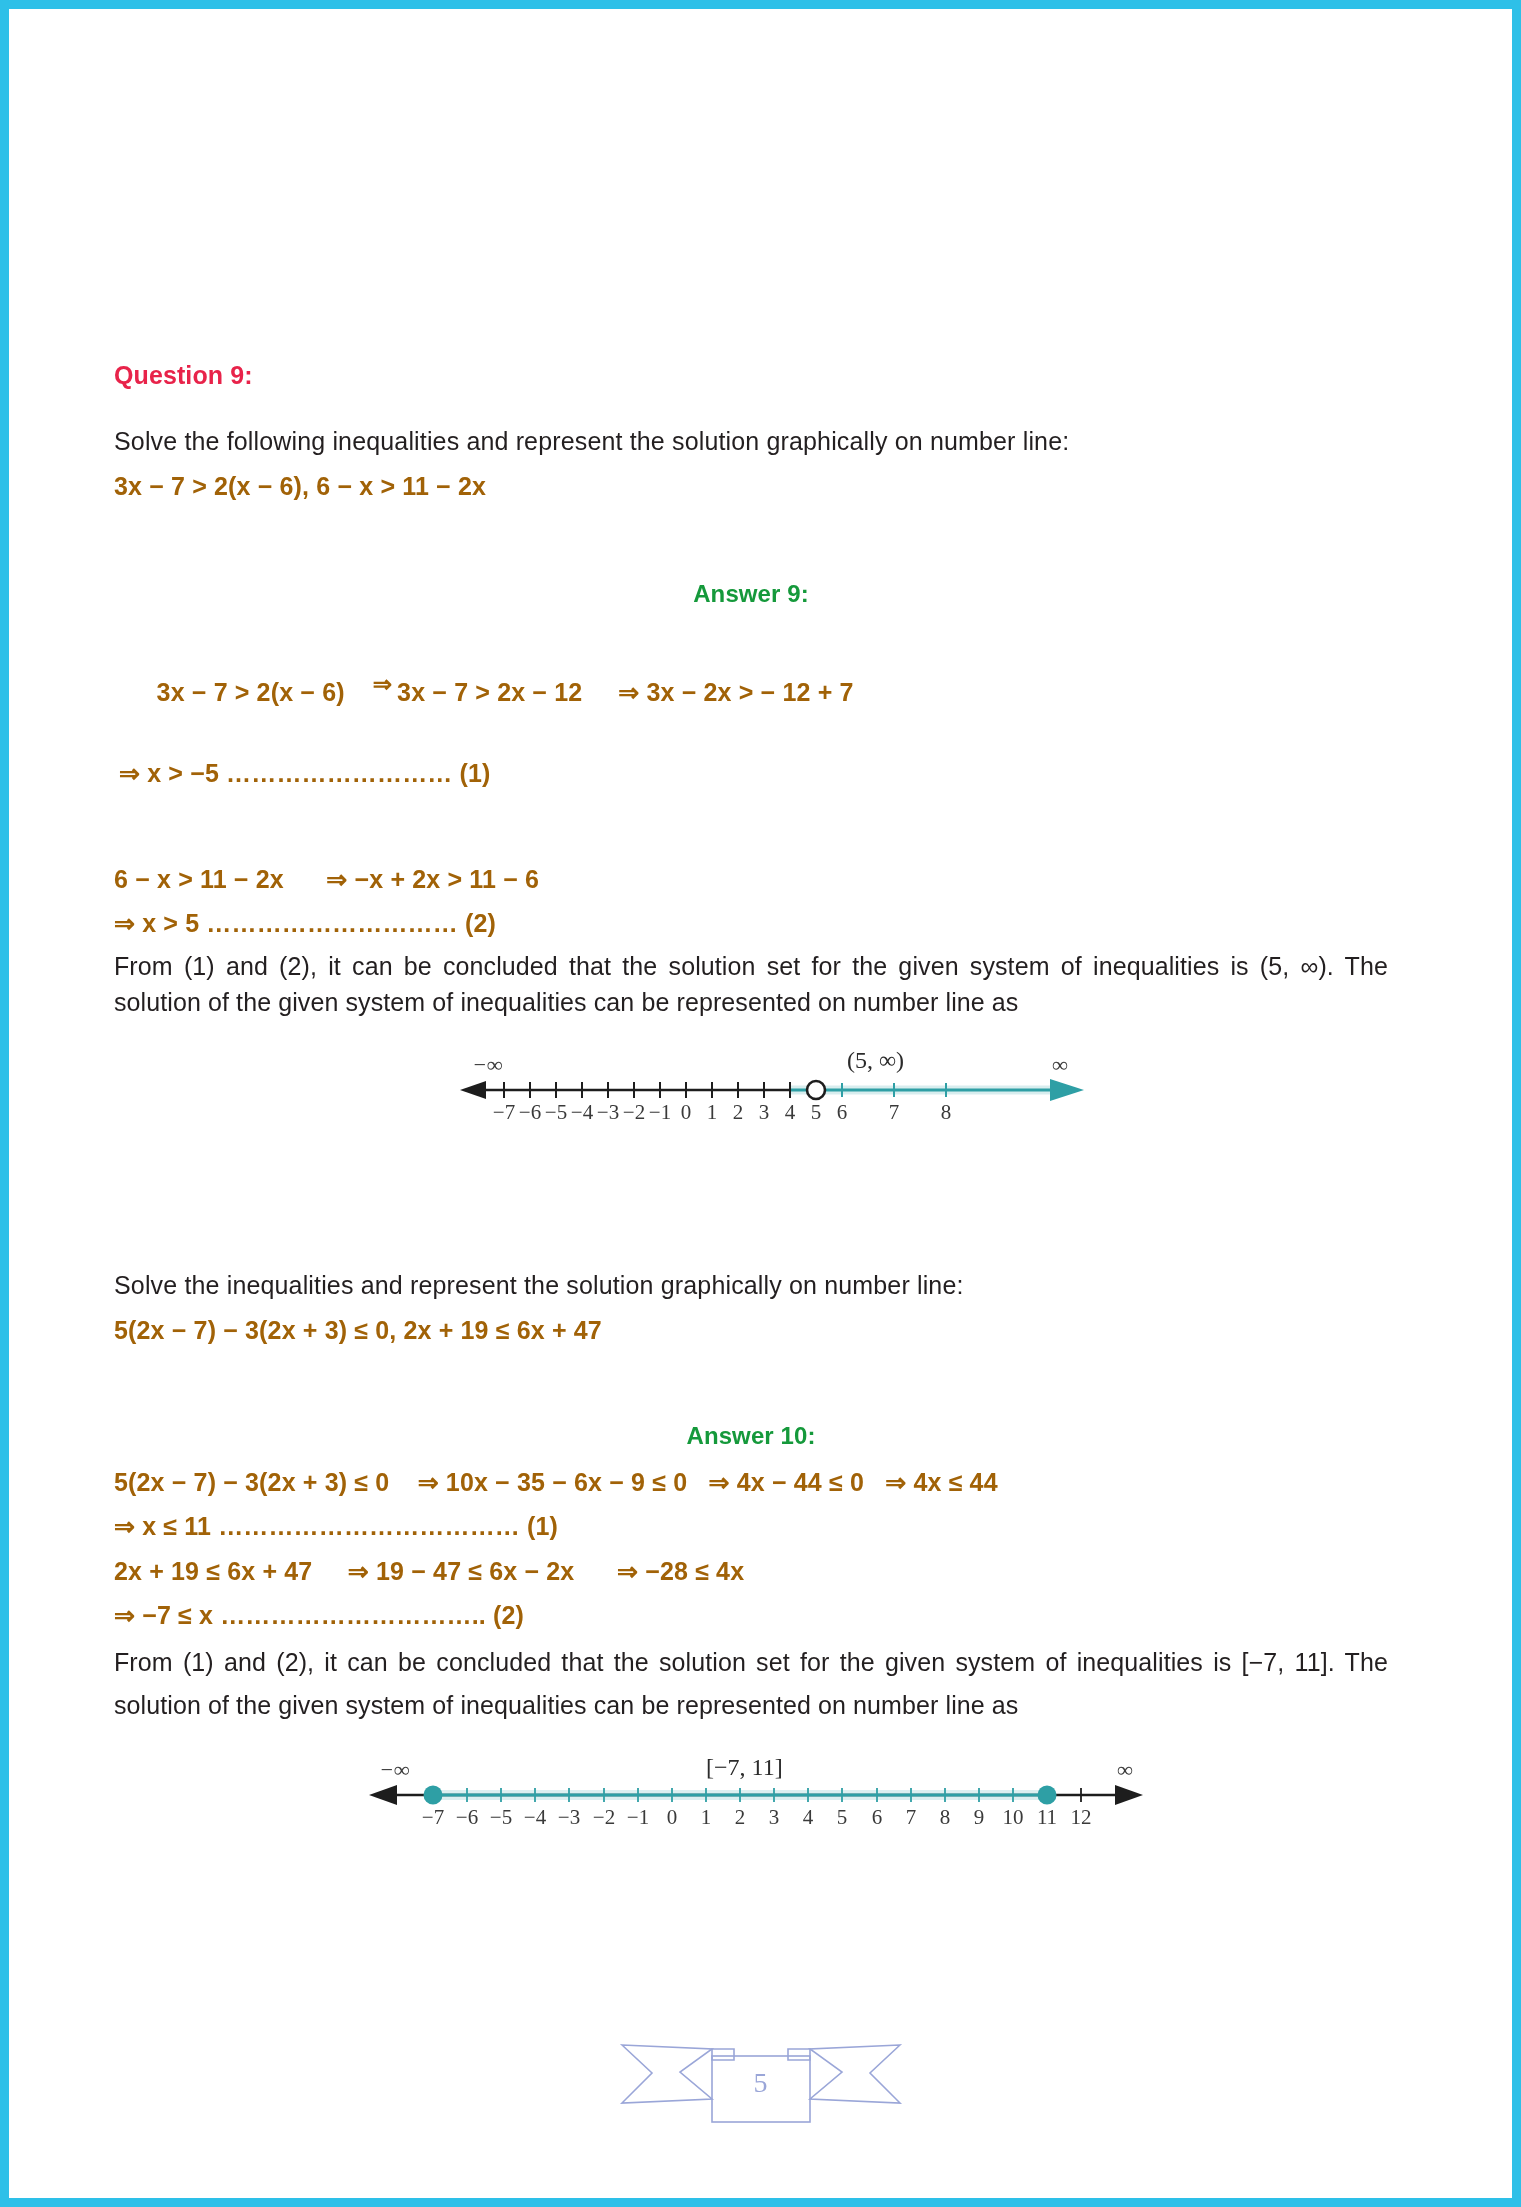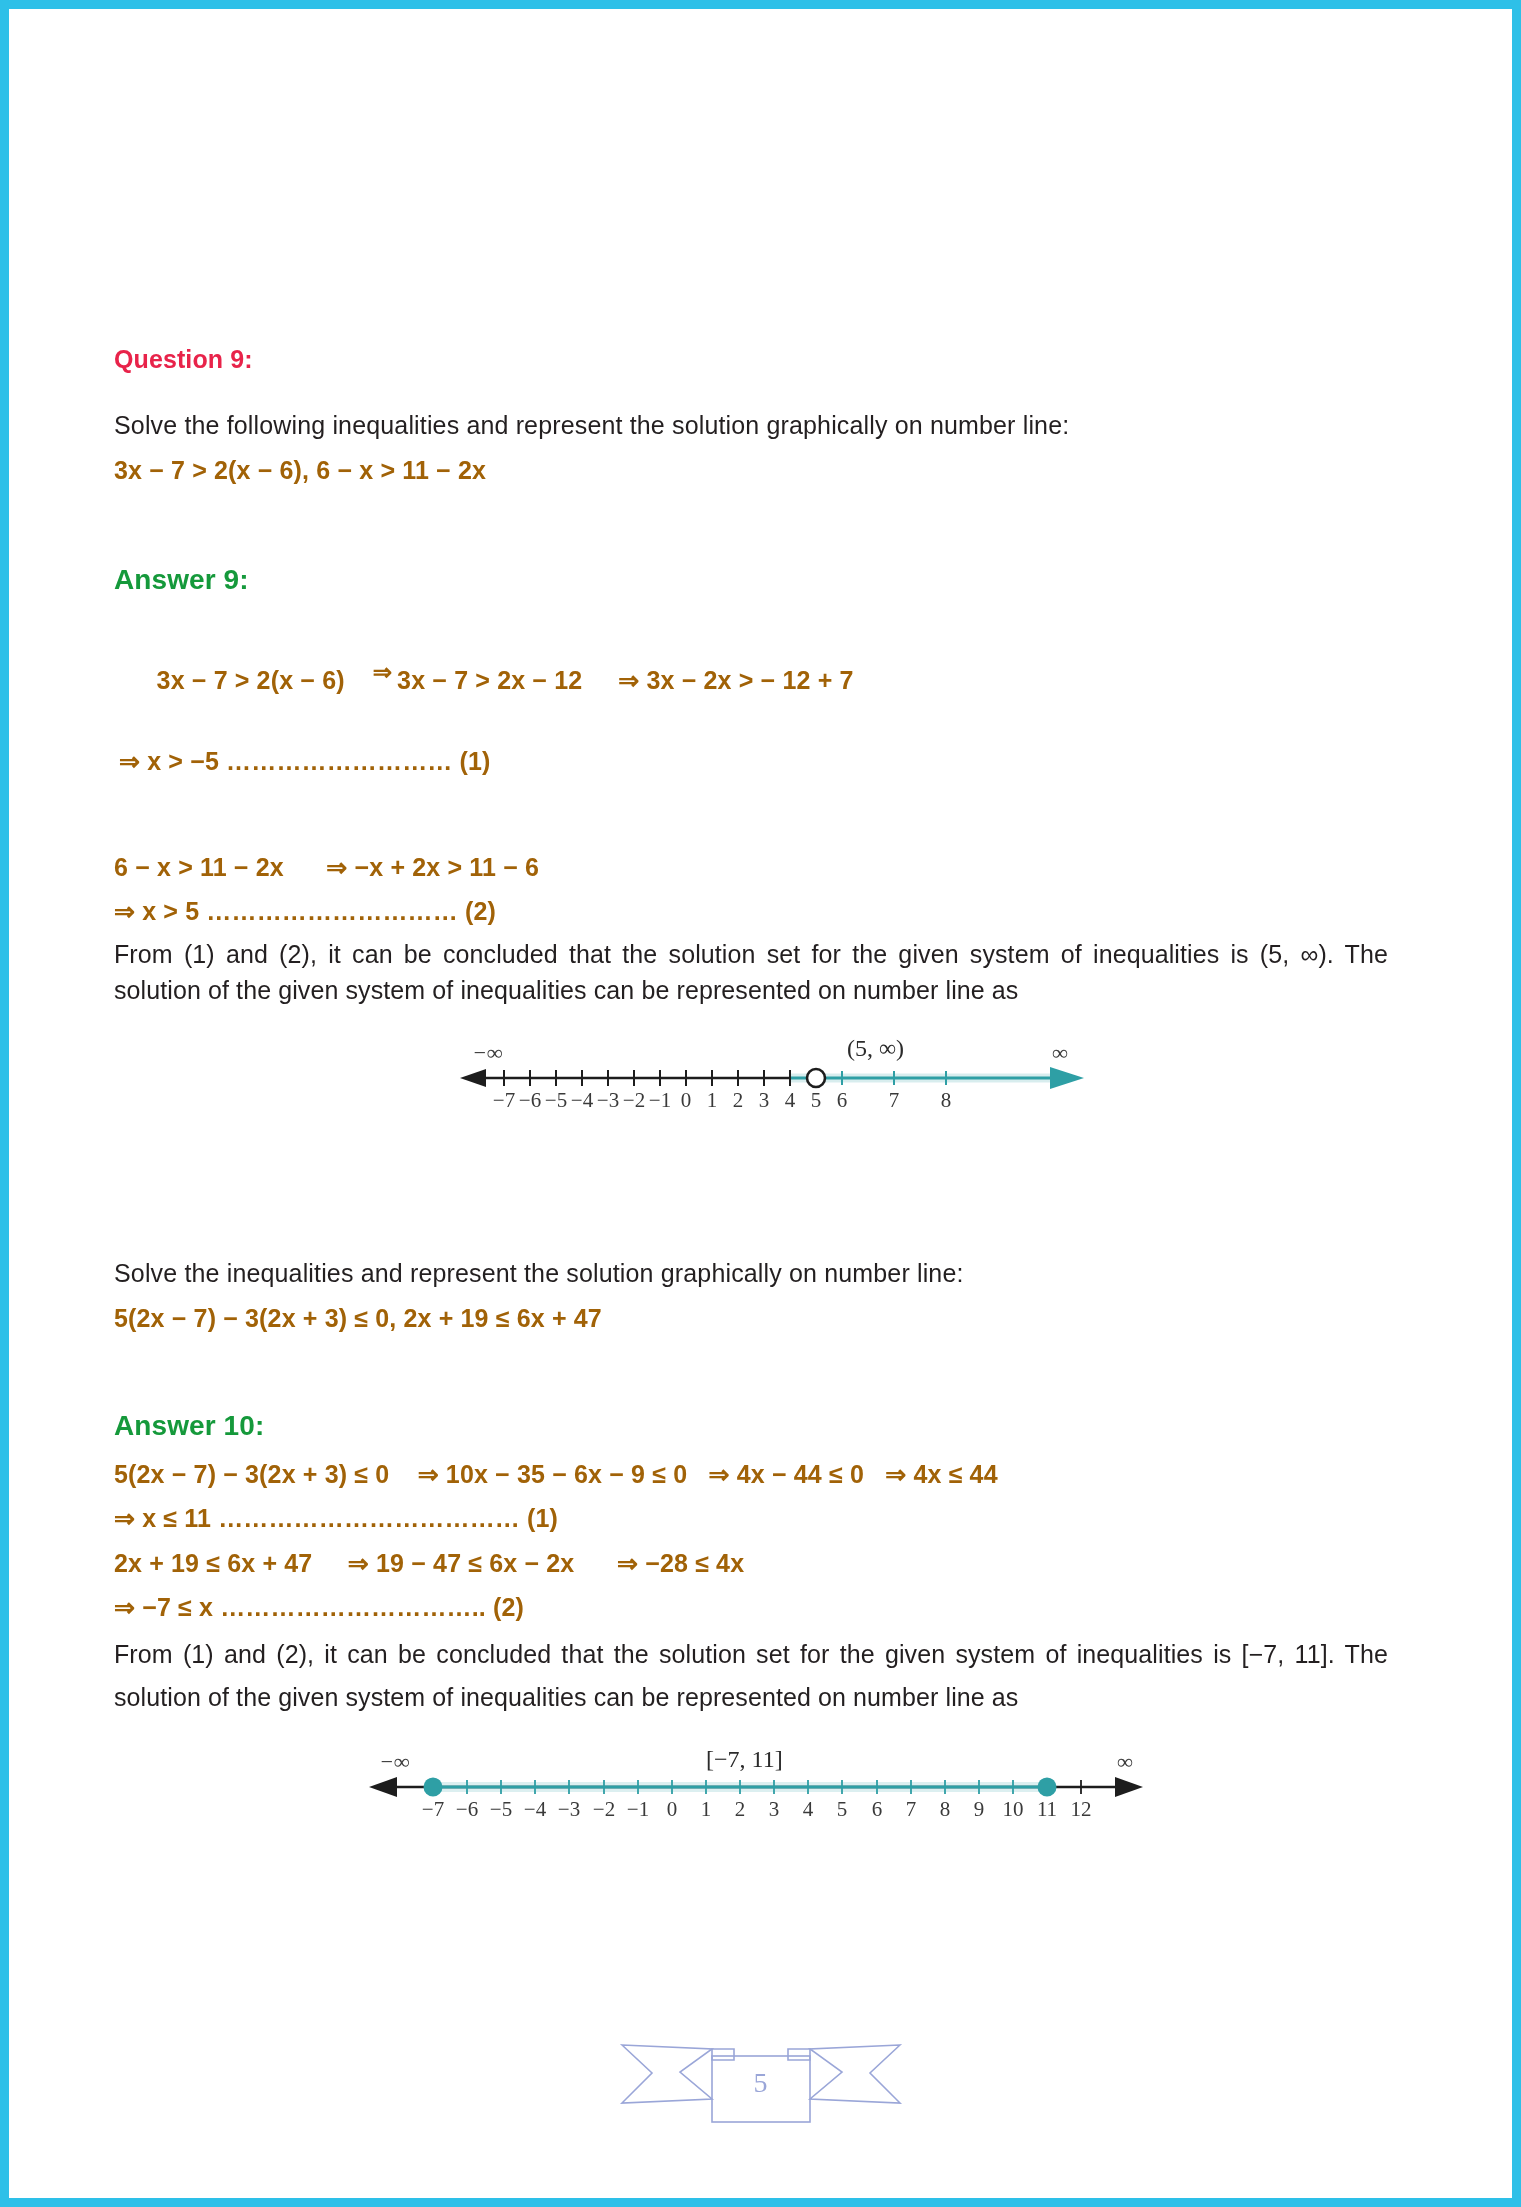--- a/index.html
+++ b/index.html
@@ -33,26 +33,28 @@
     left: 114px;
     top: 0;
     width: 1274px;
   }
 
   .q-head {
     color: #e8234a;
     font-weight: bold;
     font-size: 25px;
     letter-spacing: .1px;
+    margin-top: 16px;
   }
   .a-head {
     color: #15993b;
     font-weight: bold;
-    font-size: 28px;
+    font-size: 24px;
     letter-spacing: .1px;
+    text-align: center;
   }
   .body-line {
     color: #231f20;
     font-size: 25px;
     line-height: 1.42;
     letter-spacing: .15px;
     white-space: pre-wrap;
     margin-top: 20px;
   }
   .eq-line {

